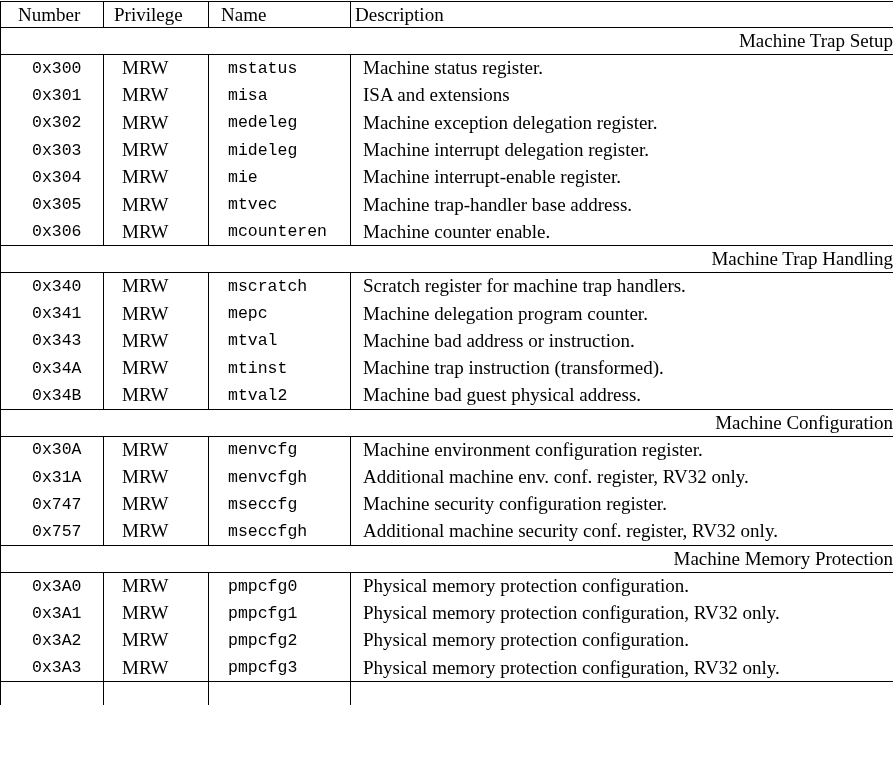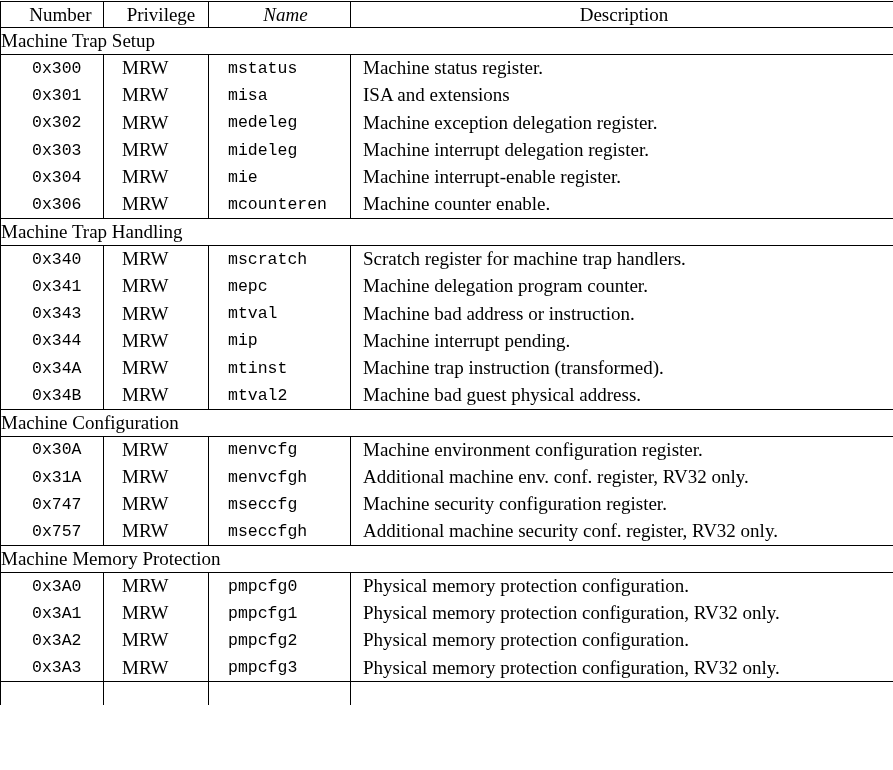--- a/index.html
+++ b/index.html
@@ -27,37 +27,37 @@
     padding:0;margin:0;vertical-align:middle;text-align:left;
     overflow:hidden;white-space:nowrap;font-weight:normal;
   }
   
   tr > *:nth-child(-n+3){border-right:1.5px solid var(--rule);}
 
   .serif{font-family:"Liberation Serif","DejaVu Serif",serif;font-size:19px;}
   .mono{font-family:"Liberation Mono","DejaVu Sans Mono",monospace;font-size:16.5px;}
 
   tr.header-row{height:26px;}
-  tr.header-row th{border-bottom:1.5px solid var(--rule);text-align:center;}
+  tr.header-row th{border-bottom:1.5px solid var(--rule);}
   tr.section-row{height:27px;}
   td.section-cell{
     border-top:1.5px solid var(--rule);
     border-bottom:1.5px solid var(--rule);
-    text-align:left;
+    text-align:right;
   }
   tr.data-row{height:27.3px;}
   tr.stub-row{height:24px;}
   tr.stub-row td{border-top:1.5px solid var(--rule);}
 
   
   th.c-num {padding-left:17px;}
   td.c-num {padding-left:31px;margin-top:42px;}
   th.c-priv{padding-left:10px;}
   td.c-priv{padding-left:18px;}
-  th.c-name{padding-left:12px;font-style:italic;}
+  th.c-name{padding-left:12px;}
   td.c-name{padding-left:19px;}
   th.c-desc{padding-left:4px;}
   td.c-desc{padding-left:12px;}
 </style>
 </head>
 <body>
 
 <div class="page">
   <table class="csr-table">
     <colgroup>
@@ -102,20 +102,26 @@
           <td class="mono c-name">mideleg</td>
           <td class="serif c-desc">Machine interrupt delegation register.</td>
         </tr>
         <tr class="data-row">
           <td class="mono c-num">0x304</td>
           <td class="serif c-priv">MRW</td>
           <td class="mono c-name">mie</td>
           <td class="serif c-desc">Machine interrupt-enable register.</td>
         </tr>
         <tr class="data-row">
+          <td class="mono c-num">0x305</td>
+          <td class="serif c-priv">MRW</td>
+          <td class="mono c-name">mtvec</td>
+          <td class="serif c-desc">Machine trap-handler base address.</td>
+        </tr>
+        <tr class="data-row">
           <td class="mono c-num">0x306</td>
           <td class="serif c-priv">MRW</td>
           <td class="mono c-name">mcounteren</td>
           <td class="serif c-desc">Machine counter enable.</td>
         </tr>
         <tr class="section-row">
           <td colspan="4" class="section-cell serif">Machine Trap Handling</td>
         </tr>
         <tr class="data-row">
           <td class="mono c-num">0x340</td>
@@ -127,26 +133,20 @@
           <td class="mono c-num">0x341</td>
           <td class="serif c-priv">MRW</td>
           <td class="mono c-name">mepc</td>
           <td class="serif c-desc">Machine delegation program counter.</td>
         </tr>
         <tr class="data-row">
           <td class="mono c-num">0x343</td>
           <td class="serif c-priv">MRW</td>
           <td class="mono c-name">mtval</td>
           <td class="serif c-desc">Machine bad address or instruction.</td>
-        </tr>
-        <tr class="data-row">
-          <td class="mono c-num">0x344</td>
-          <td class="serif c-priv">MRW</td>
-          <td class="mono c-name">mip</td>
-          <td class="serif c-desc">Machine interrupt pending.</td>
         </tr>
         <tr class="data-row">
           <td class="mono c-num">0x34A</td>
           <td class="serif c-priv">MRW</td>
           <td class="mono c-name">mtinst</td>
           <td class="serif c-desc">Machine trap instruction (transformed).</td>
         </tr>
         <tr class="data-row">
           <td class="mono c-num">0x34B</td>
           <td class="serif c-priv">MRW</td>

